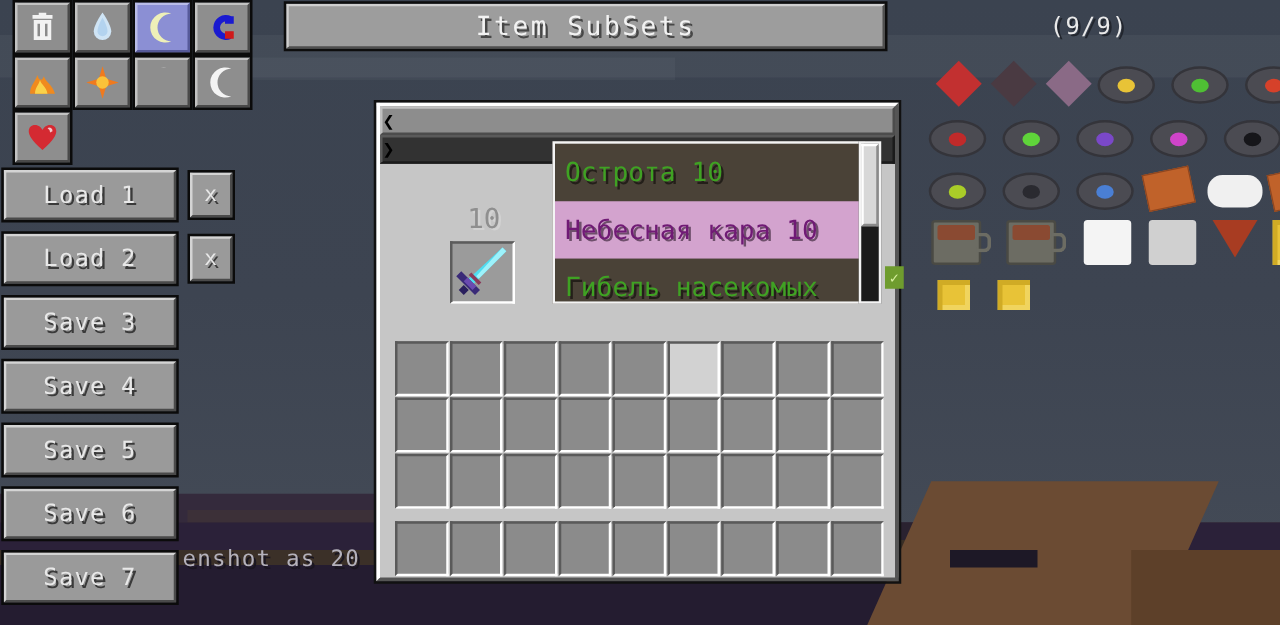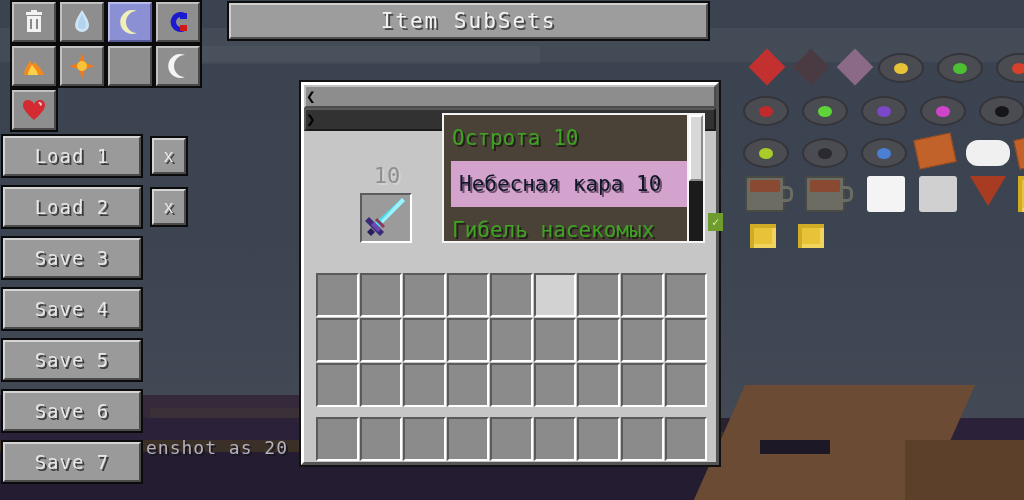--- a/index.html
+++ b/index.html
@@ -156,21 +156,21 @@
     border:2px solid #f4f4f4;
     overflow:hidden;
   }
   .ench-row {
     height:46px; display:flex; align-items:center; padding-left:8px;
     font-size:21px; letter-spacing:0px; white-space:nowrap;
     cursor:pointer;
     font-family:"DejaVu Sans Mono", monospace;
   }
   .ench-row.normal { color:#3fa223; background:#4a4237; text-shadow:2px 2px 0 #231f19; }
-  .ench-row.selected { color:#0f172a; background:#d3a3ce; text-shadow:2px 2px 0 #6e4f6b;margin-left:7px; }
+  .ench-row.selected { color:#701a75; background:#d3a3ce; text-shadow:2px 2px 0 #6e4f6b; }
   #scrollbar-track {
     position:absolute; left:383px; top:28px; width:18px; height:130px;
     background:#1b1b1b; border:2px solid #f4f4f4;
   }
   #scrollbar-thumb {
     position:absolute; left:0; top:0; width:14px; height:66px;
     background:#d8d8d8;
     border-top:2px solid #ffffff; border-left:2px solid #ffffff;
     border-right:2px solid #8a8a8a; border-bottom:2px solid #8a8a8a;
     cursor:pointer;
@@ -280,20 +280,21 @@
   <div class="beam"></div>
   <div class="beam2"></div>
   <div class="dark-box"></div>
   <div class="scene-text">enshot as 20</div>
 </div>
 
 <div id="topbar">
   <div id="title-bar">
     <span>Item SubSets</span>
   </div>
+  <div id="page-indicator">(9/9)</div>
 </div>
 
 <div id="icon-toolbar">
 
   <div class="icon-btn" style="left:12px; top:2px;">
     <svg width="22" height="24" viewBox="0 0 22 24">
       <rect x="3" y="2" width="16" height="3" fill="#f2f2f2"></rect>
       <rect x="8" y="0" width="6" height="2" fill="#f2f2f2"></rect>
       <rect x="4" y="6" width="14" height="16" fill="#f2f2f2"></rect>
       <rect x="7" y="9" width="2" height="10" fill="#8a8a8a"></rect>

